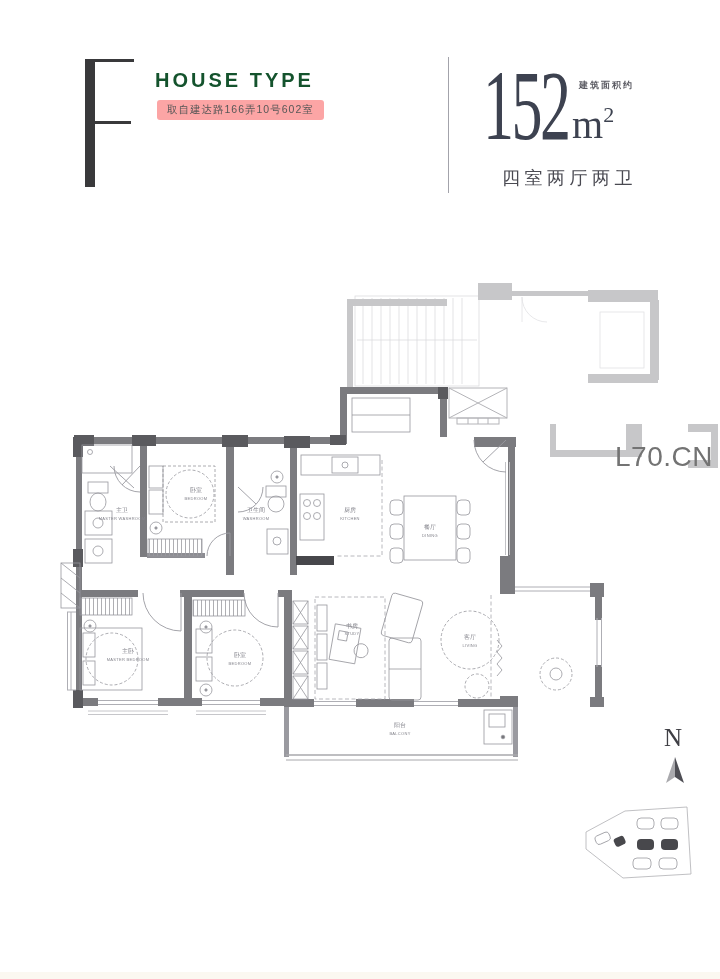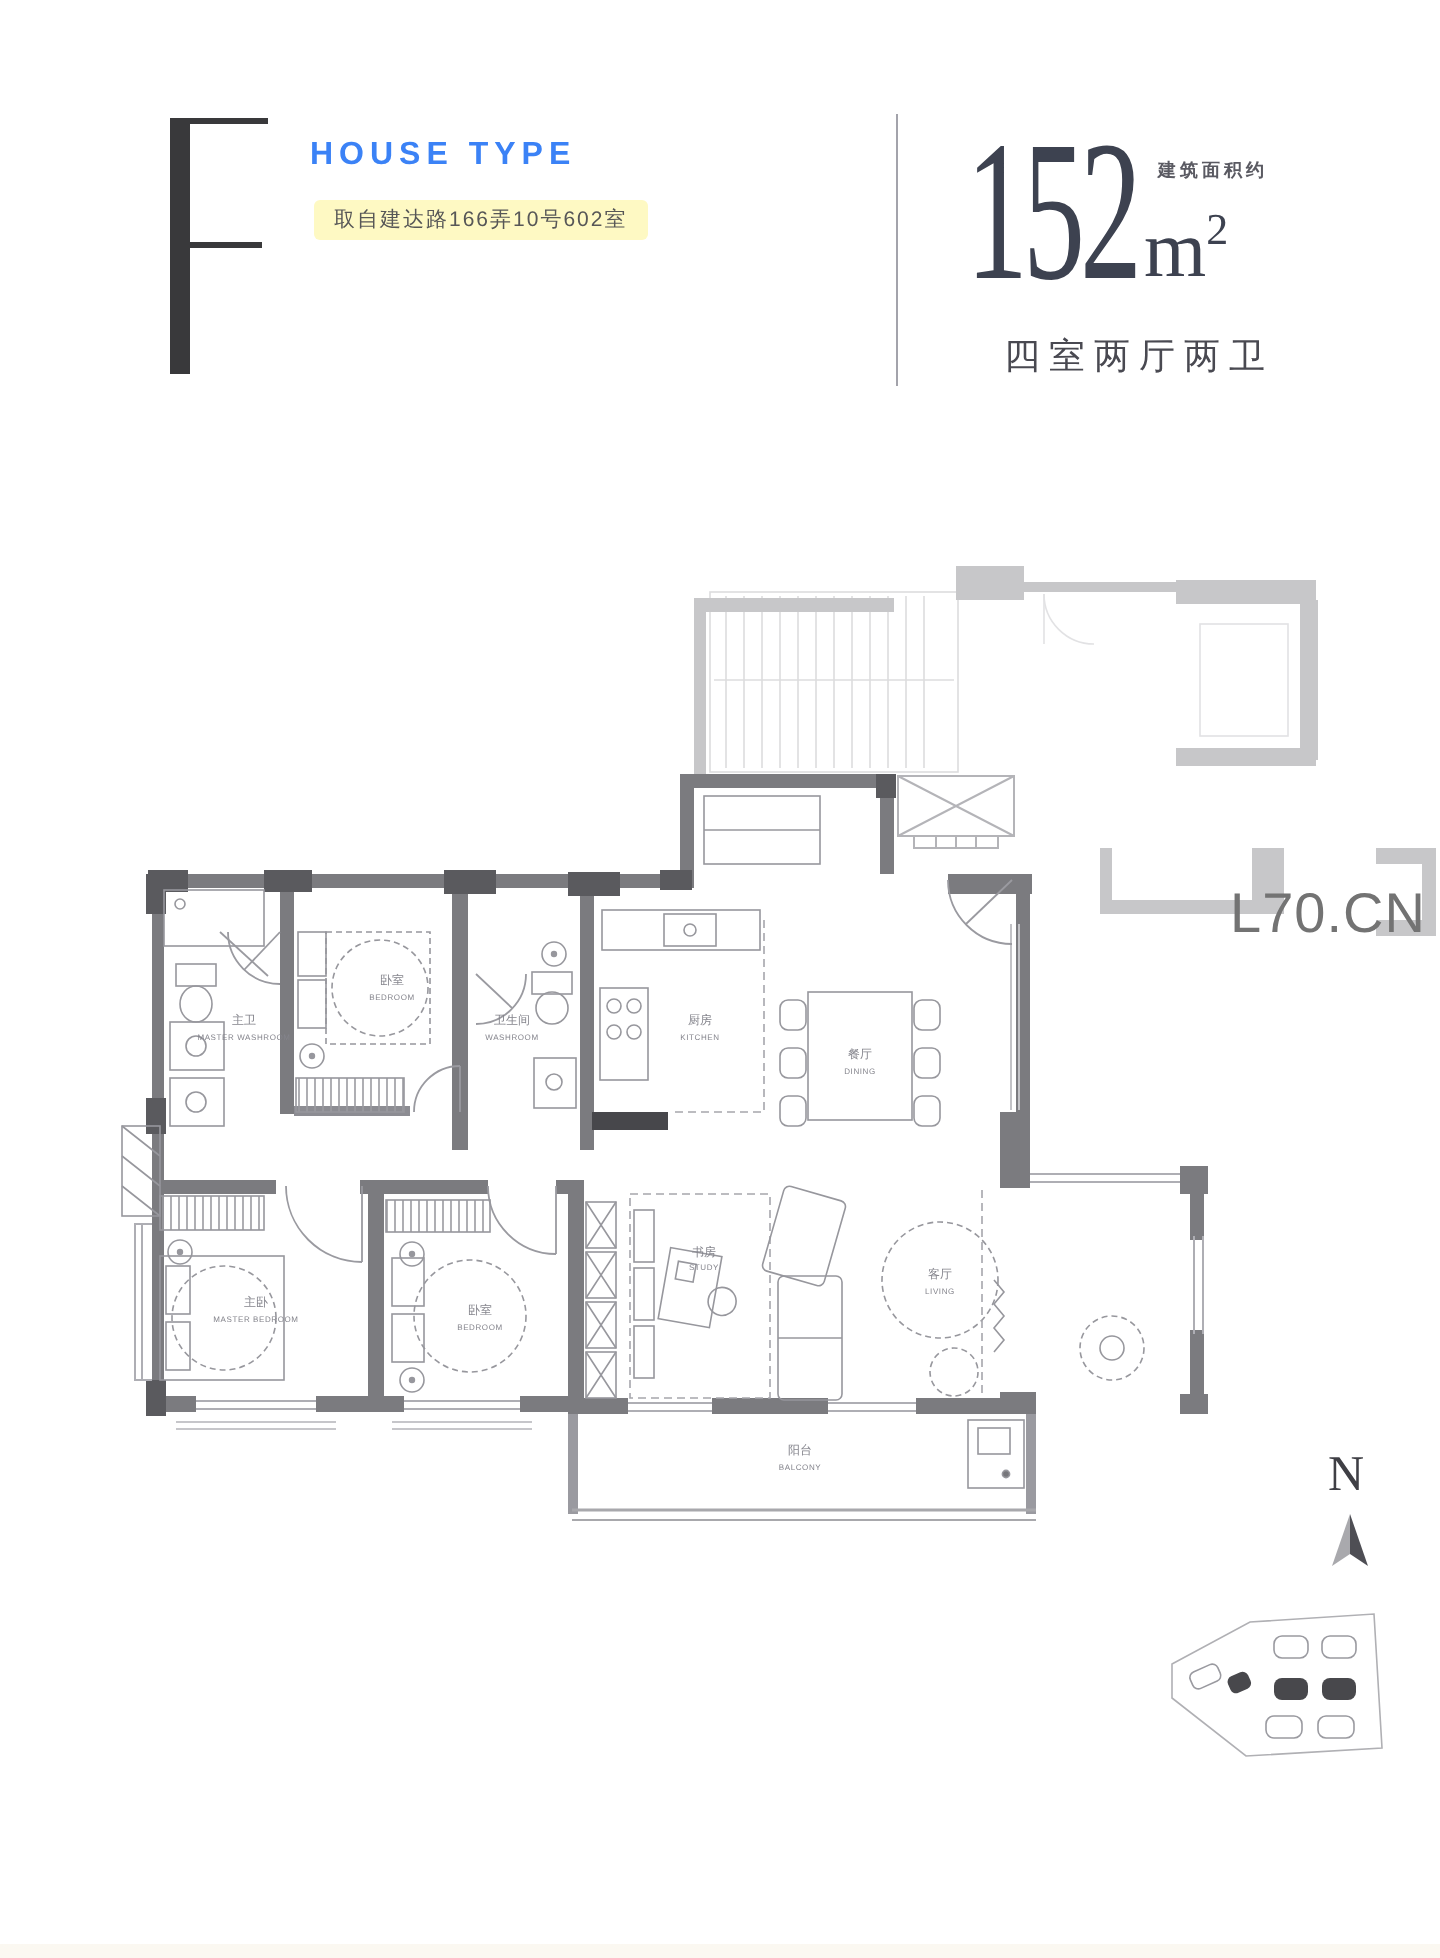--- a/index.html
+++ b/index.html
@@ -3,22 +3,22 @@
 <meta charset="utf-8">
 <style>
   html,body{margin:0;padding:0;}
   body{width:720px;height:979px;position:relative;background:#ffffff;overflow:hidden;
        font-family:"Liberation Sans",sans-serif;}
   .abs{position:absolute;}
   
   .f-bar{left:85px;top:59px;width:10px;height:128px;background:#39393b;}
   .f-top{left:94px;top:59px;width:40px;height:2.5px;background:#39393b;}
   .f-mid{left:94px;top:121px;width:37px;height:2.5px;background:#39393b;}
-  .house-title{left:155px;top:69px;font-size:16px;font-weight:700;letter-spacing:3px;color:#3b82f6;}
-  .addr-badge{left:157px;top:100px;background:#fef9c3;border-radius:3px;padding:3px 10px;
+  .house-title{left:155px;top:69px;font-size:20px;font-weight:700;letter-spacing:3px;color:#14532d;}
+  .addr-badge{left:157px;top:100px;background:#fca5a5;border-radius:3px;padding:3px 10px;
               font-size:10.5px;color:#575757;letter-spacing:1px;}
   .vdivider{left:448px;top:57px;width:1px;height:136px;background:#a3a3ab;}
   .area-num{left:483px;top:56px;font-size:100px;line-height:1;color:#3d4250;
             font-family:"Liberation Serif",serif;letter-spacing:-4px;
             transform:scaleX(0.62);transform-origin:left top;}
   .area-unit{left:572px;top:101px;font-size:40px;color:#3d4250;font-family:"Liberation Serif",serif;}
   .area-unit .sup{font-size:22px;vertical-align:16px;}
   .area-note{left:579px;top:79px;font-size:9px;letter-spacing:2px;color:#5a5a62;font-weight:bold;}
   .layout-desc{left:502px;top:166px;font-size:18px;letter-spacing:4.5px;color:#494951;}
   

